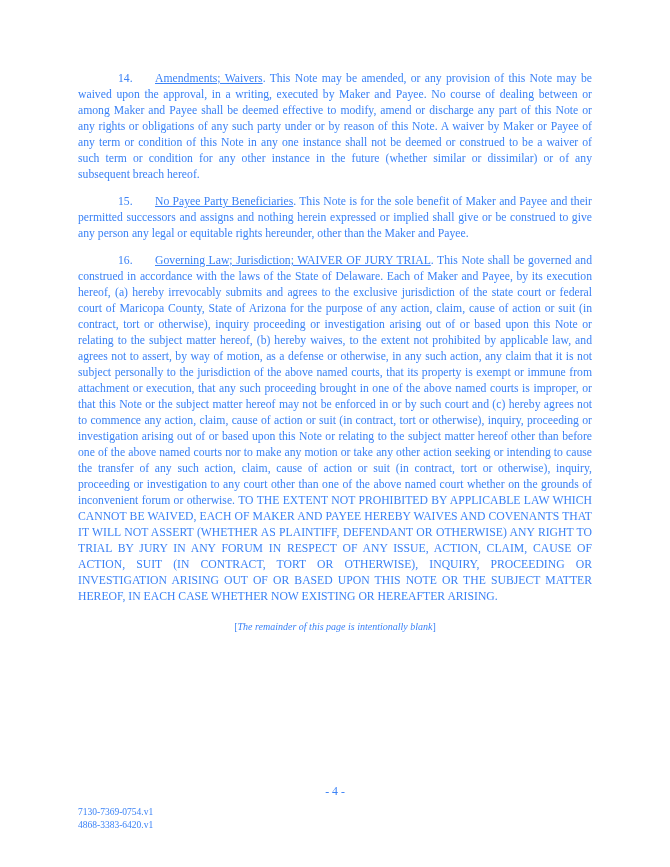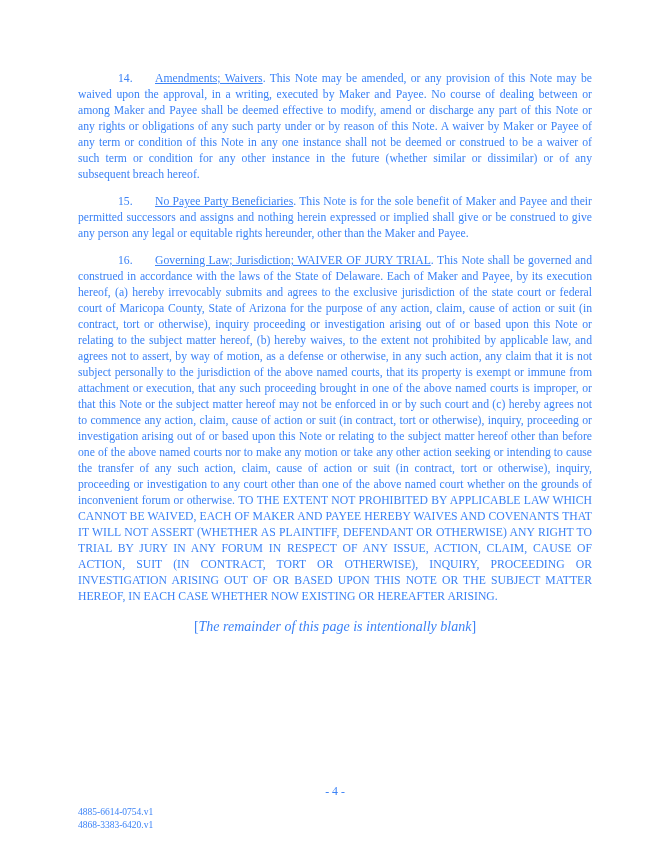--- a/index.html
+++ b/index.html
@@ -32,21 +32,21 @@
     display: inline-block;
     margin-left: 40px;
     width: 37px;
   }
   .sec-heading {
     text-decoration: underline;
   }
   .note {
     margin-top: 14px;
     text-align: center;
-    font-size: 14px;
+    font-size: 10px;
     line-height: 16px;
   }
   .note .italic {
     font-style: italic;
   }
   .page-number {
     position: absolute;
     left: 0;
     right: 0;
     top: 784px;
@@ -74,16 +74,16 @@
 
     <p class="sec"><span class="num">16.</span><span class="sec-heading">Governing Law; Jurisdiction; WAIVER OF JURY TRIAL</span><span>.  This Note shall be governed and construed in accordance with the laws of the State of Delaware.  Each of Maker and Payee, by its execution hereof, (a) hereby irrevocably submits and agrees to the exclusive jurisdiction of the state court or federal court of Maricopa County, State of Arizona for the purpose of any action, claim, cause of action or suit (in contract, tort or otherwise), inquiry proceeding or investigation arising out of or based upon this Note or relating to the subject matter hereof, (b) hereby waives, to the extent not prohibited by applicable law, and agrees not to assert, by way of motion, as a defense or otherwise, in any such action, any claim that it is not subject personally to the jurisdiction of the above named courts, that its property is exempt or immune from attachment or execution, that any such proceeding brought in one of the above named courts is improper, or that this Note or the subject matter hereof may not be enforced in or by such court and (c) hereby agrees not to commence any action, claim, cause of action or suit (in contract, tort or otherwise), inquiry, proceeding or investigation arising out of or based upon this Note or relating to the subject matter hereof other than before one of the above named courts nor to make any motion or take any other action seeking or intending to cause the transfer of any such action, claim, cause of action or suit (in contract, tort or otherwise), inquiry, proceeding or investigation to any court other than one of the above named court whether on the grounds of inconvenient forum or otherwise.  TO THE EXTENT NOT PROHIBITED BY APPLICABLE LAW WHICH CANNOT BE WAIVED, EACH OF MAKER AND PAYEE HEREBY WAIVES AND COVENANTS THAT IT WILL NOT ASSERT (WHETHER AS PLAINTIFF, DEFENDANT OR OTHERWISE) ANY RIGHT TO TRIAL BY JURY IN ANY FORUM IN RESPECT OF ANY ISSUE, ACTION, CLAIM, CAUSE OF ACTION, SUIT (IN CONTRACT, TORT OR OTHERWISE), INQUIRY, PROCEEDING OR INVESTIGATION ARISING OUT OF OR BASED UPON THIS NOTE OR THE SUBJECT MATTER HEREOF, IN EACH CASE WHETHER NOW EXISTING OR HEREAFTER ARISING.</span></p>
 
     <div class="note"><span>[</span><span class="italic">The remainder of this page is intentionally blank</span><span>]</span></div>
 
   </div>
 
   <div class="page-number">- 4 -</div>
 
   <div class="footer-ids">
-    <div>4885-6614-0754.v1</div>
+    <div>7130-7369-0754.v1</div>
     <div>4868-3383-6420.v1</div>
   </div>
 </div>
 
 </body></html>

